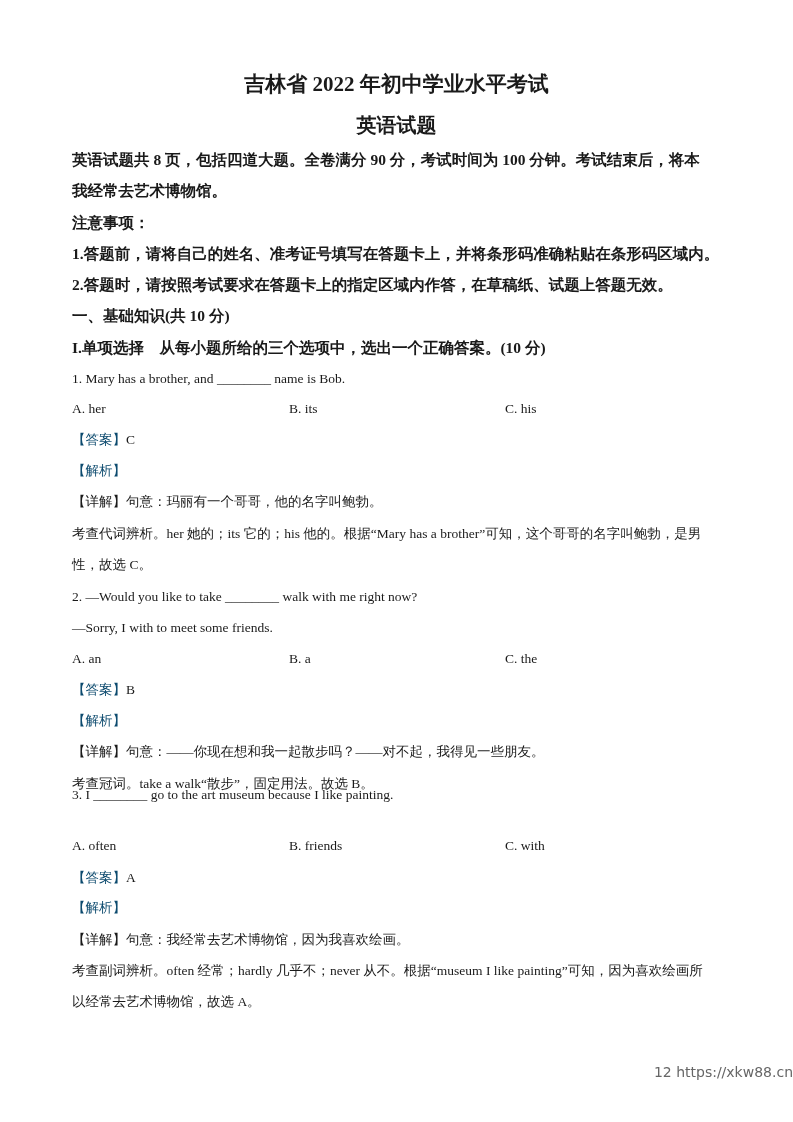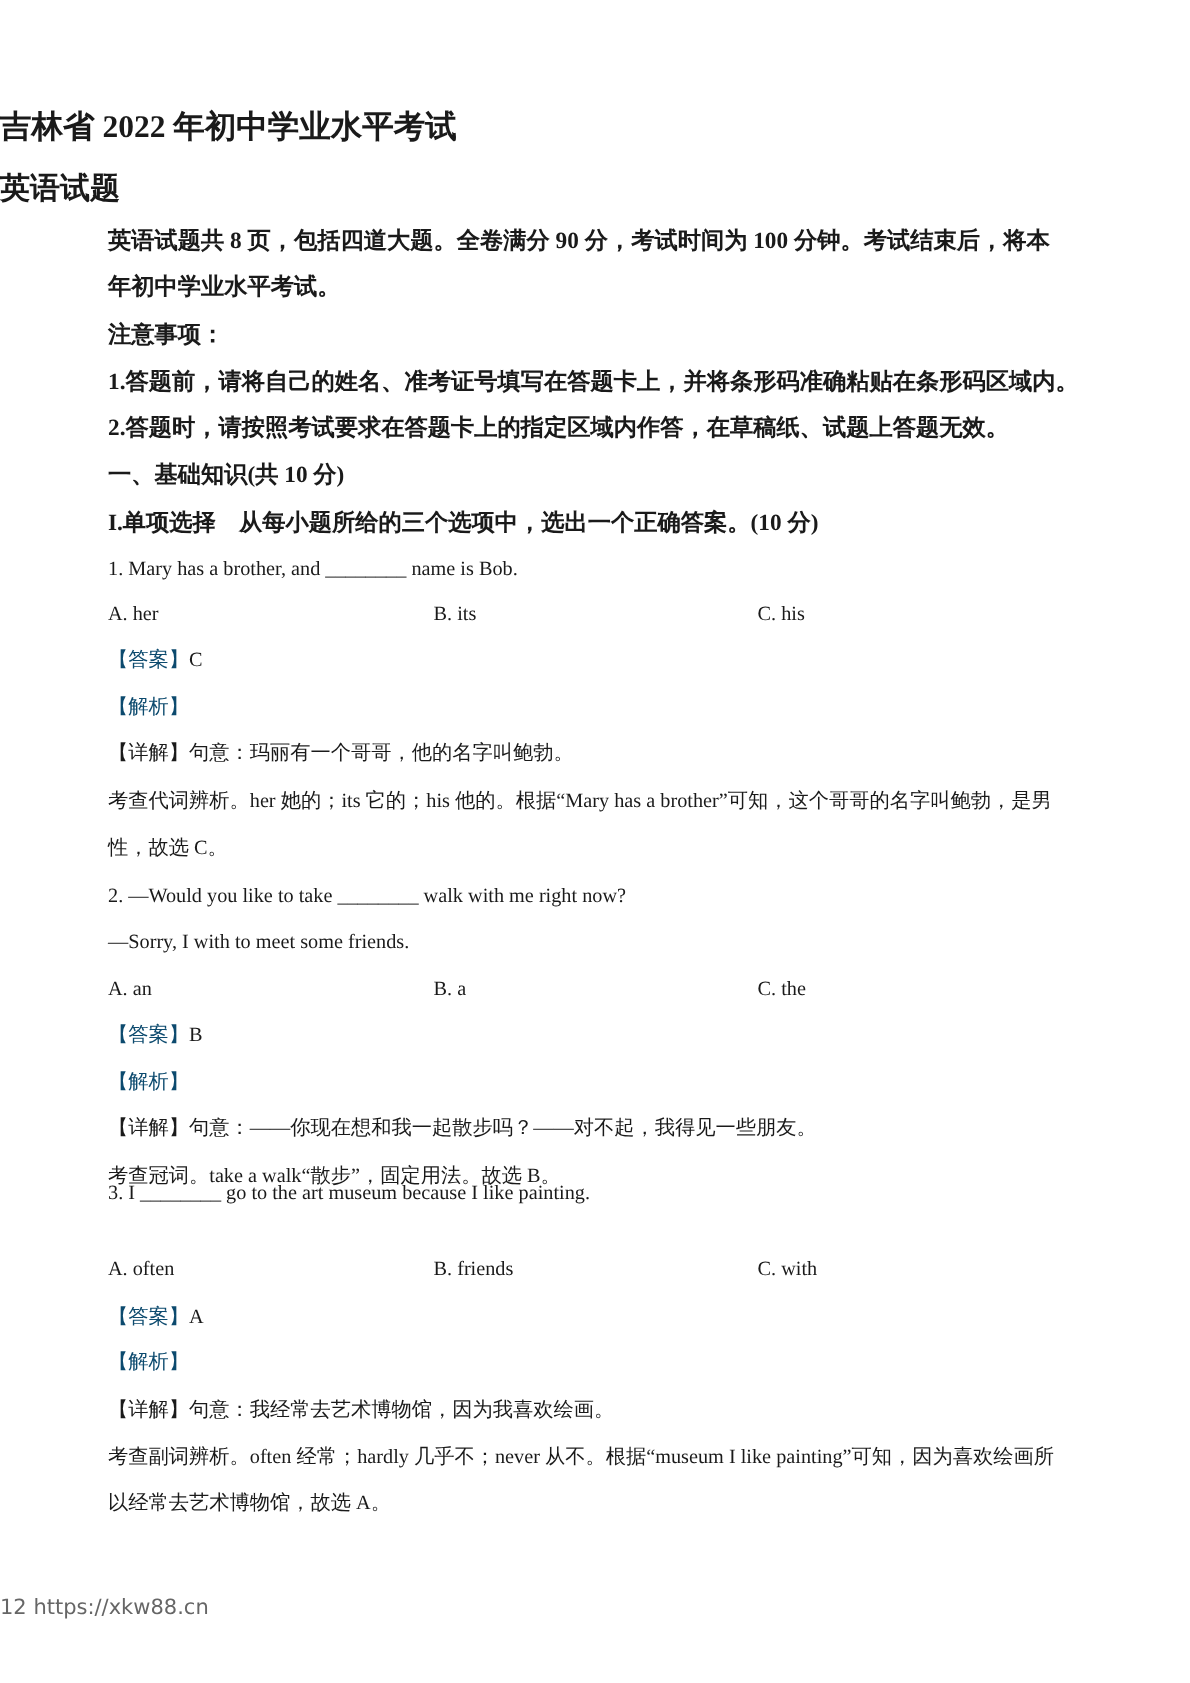--- a/index.html
+++ b/index.html
@@ -1,36 +1,36 @@
 <!DOCTYPE html>
 <html><head>
 <meta charset="utf-8">
 <style>
   html, body { margin: 0; padding: 0; background: #ffffff; }
   body { width: 793px; height: 1122px; position: relative; overflow: hidden;
          font-family: "Liberation Serif", "DejaVu Serif", serif; color: #1a1a1a; }
-  .title { position: absolute; left: 0; width: 793px; font-weight: bold; }
+  .title { position: absolute; left: 0; width: 793px; text-align: center; font-weight: bold; }
   .t1 { top: 70px; font-size: 21px; }
   .t2 { top: 112px; font-size: 20px; }
   .bold-line { position: absolute; left: 72px; font-weight: bold; font-size: 15.5px; white-space: nowrap; }
   .line { position: absolute; left: 72px; font-size: 13.5px; white-space: nowrap; }
   .opt { position: absolute; font-size: 13.5px; white-space: nowrap; }
   .blue { color: #0c4a6e; }
-  .footer { position: absolute; top: 1064px; left: 0; width: 793px; text-align: left;
+  .footer { position: absolute; top: 1064px; left: 0; width: 793px; text-align: right;
             font-family: "DejaVu Sans", sans-serif; font-size: 14px; color: #666; }
 </style>
 </head>
 <body>
 
 <div>
   <div class="title t1">吉林省 2022 年初中学业水平考试</div>
   <div class="title t2">英语试题</div>
 
   <div class="bold-line" style="top:150px;">英语试题共 8 页，包括四道大题。全卷满分 90 分，考试时间为 100 分钟。考试结束后，将本</div>
-  <div class="bold-line" style="top:181px;">年初中学业水平考试。</div>
+  <div class="bold-line" style="top:181px;">我经常去艺术博物馆。</div>
   <div class="bold-line" style="top:213px;">注意事项：</div>
   <div class="bold-line" style="top:244px;">1.答题前，请将自己的姓名、准考证号填写在答题卡上，并将条形码准确粘贴在条形码区域内。</div>
   <div class="bold-line" style="top:275px;">2.答题时，请按照考试要求在答题卡上的指定区域内作答，在草稿纸、试题上答题无效。</div>
   <div class="bold-line" style="top:306px;">一、基础知识(共 10 分)</div>
   <div class="bold-line" style="top:338px;">I.单项选择　从每小题所给的三个选项中，选出一个正确答案。(10 分)</div>
 
   <div>
     <div class="line" style="top:371px;">1. Mary has a brother, and ________ name is Bob.</div>
     <div class="opt" style="top:401px;left:72px;">A. her</div>
     <div class="opt" style="top:401px;left:289px;">B. its</div>

